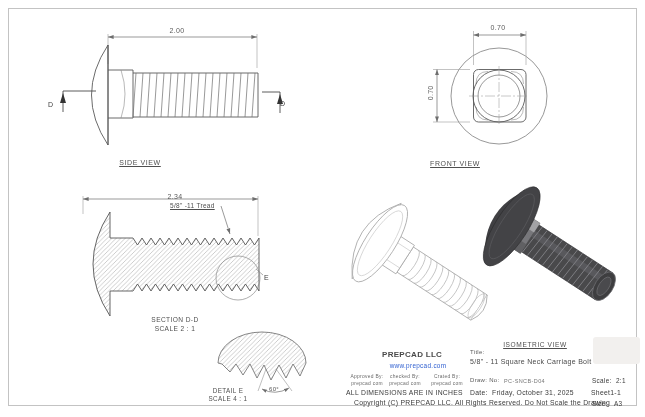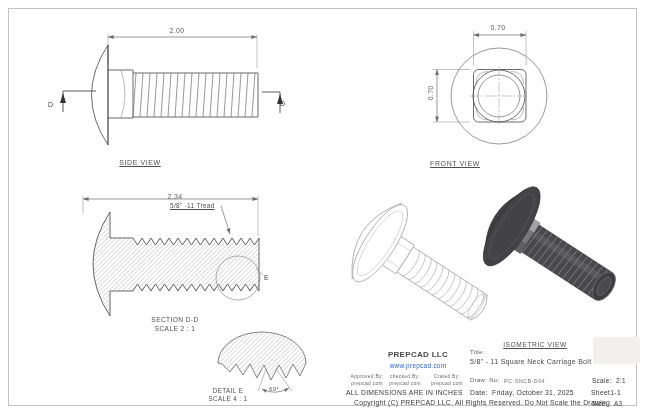--- a/index.html
+++ b/index.html
@@ -155,21 +155,21 @@
       <rect x="4" y="7" width="26" height="11" fill="#606063"></rect>
       <path d="M6,-46 Q-30,0 6,46 Z" fill="#404043"></path>
       <ellipse cx="8" cy="0" rx="16" ry="46" fill="#434346" stroke="#2c2c2e" stroke-width="0.6"></ellipse>
       <ellipse cx="8" cy="0" rx="11" ry="38" fill="none" stroke="#57575a" stroke-width="0.8"></ellipse>
     </g>
   </svg>
   <span class="t viewlabel" style="left:480px;top:341px;width:110px;font-size:6.6px;">ISOMETRIC VIEW</span>
 
   <div class="watermark"></div>
 
-  <span class="t" style="left:382px;top:351px;width:72px;text-align:center;font-size:8px;font-weight:bold;color:#4a4a4a;">PREPCAD LLC</span>
+  <span class="t" style="left:382px;top:351px;width:72px;text-align:left;font-size:8px;font-weight:bold;color:#4a4a4a;">PREPCAD LLC</span>
   <span class="t link" style="left:382px;top:362px;width:72px;text-align:center;font-size:6.4px;">www.prepcad.com</span>
 
   <span class="t" style="left:470px;top:349px;font-size:6px;color:#5a5a5a;">Title:</span>
   <span class="t" style="left:470px;top:358px;font-size:7px;color:#4a4a4a;">5/8" - 11 Square Neck Carriage Bolt</span>
 
   <span class="t tb-small" style="left:345px;top:374px;width:44px;">Approved By:</span>
   <span class="t tb-small" style="left:345px;top:381px;width:44px;">prepcad com</span>
   <span class="t tb-small" style="left:383px;top:374px;width:44px;">checked By:</span>
   <span class="t tb-small" style="left:383px;top:381px;width:44px;">prepcad com</span>
   <span class="t tb-small" style="left:425px;top:374px;width:44px;">Crated By:</span>

